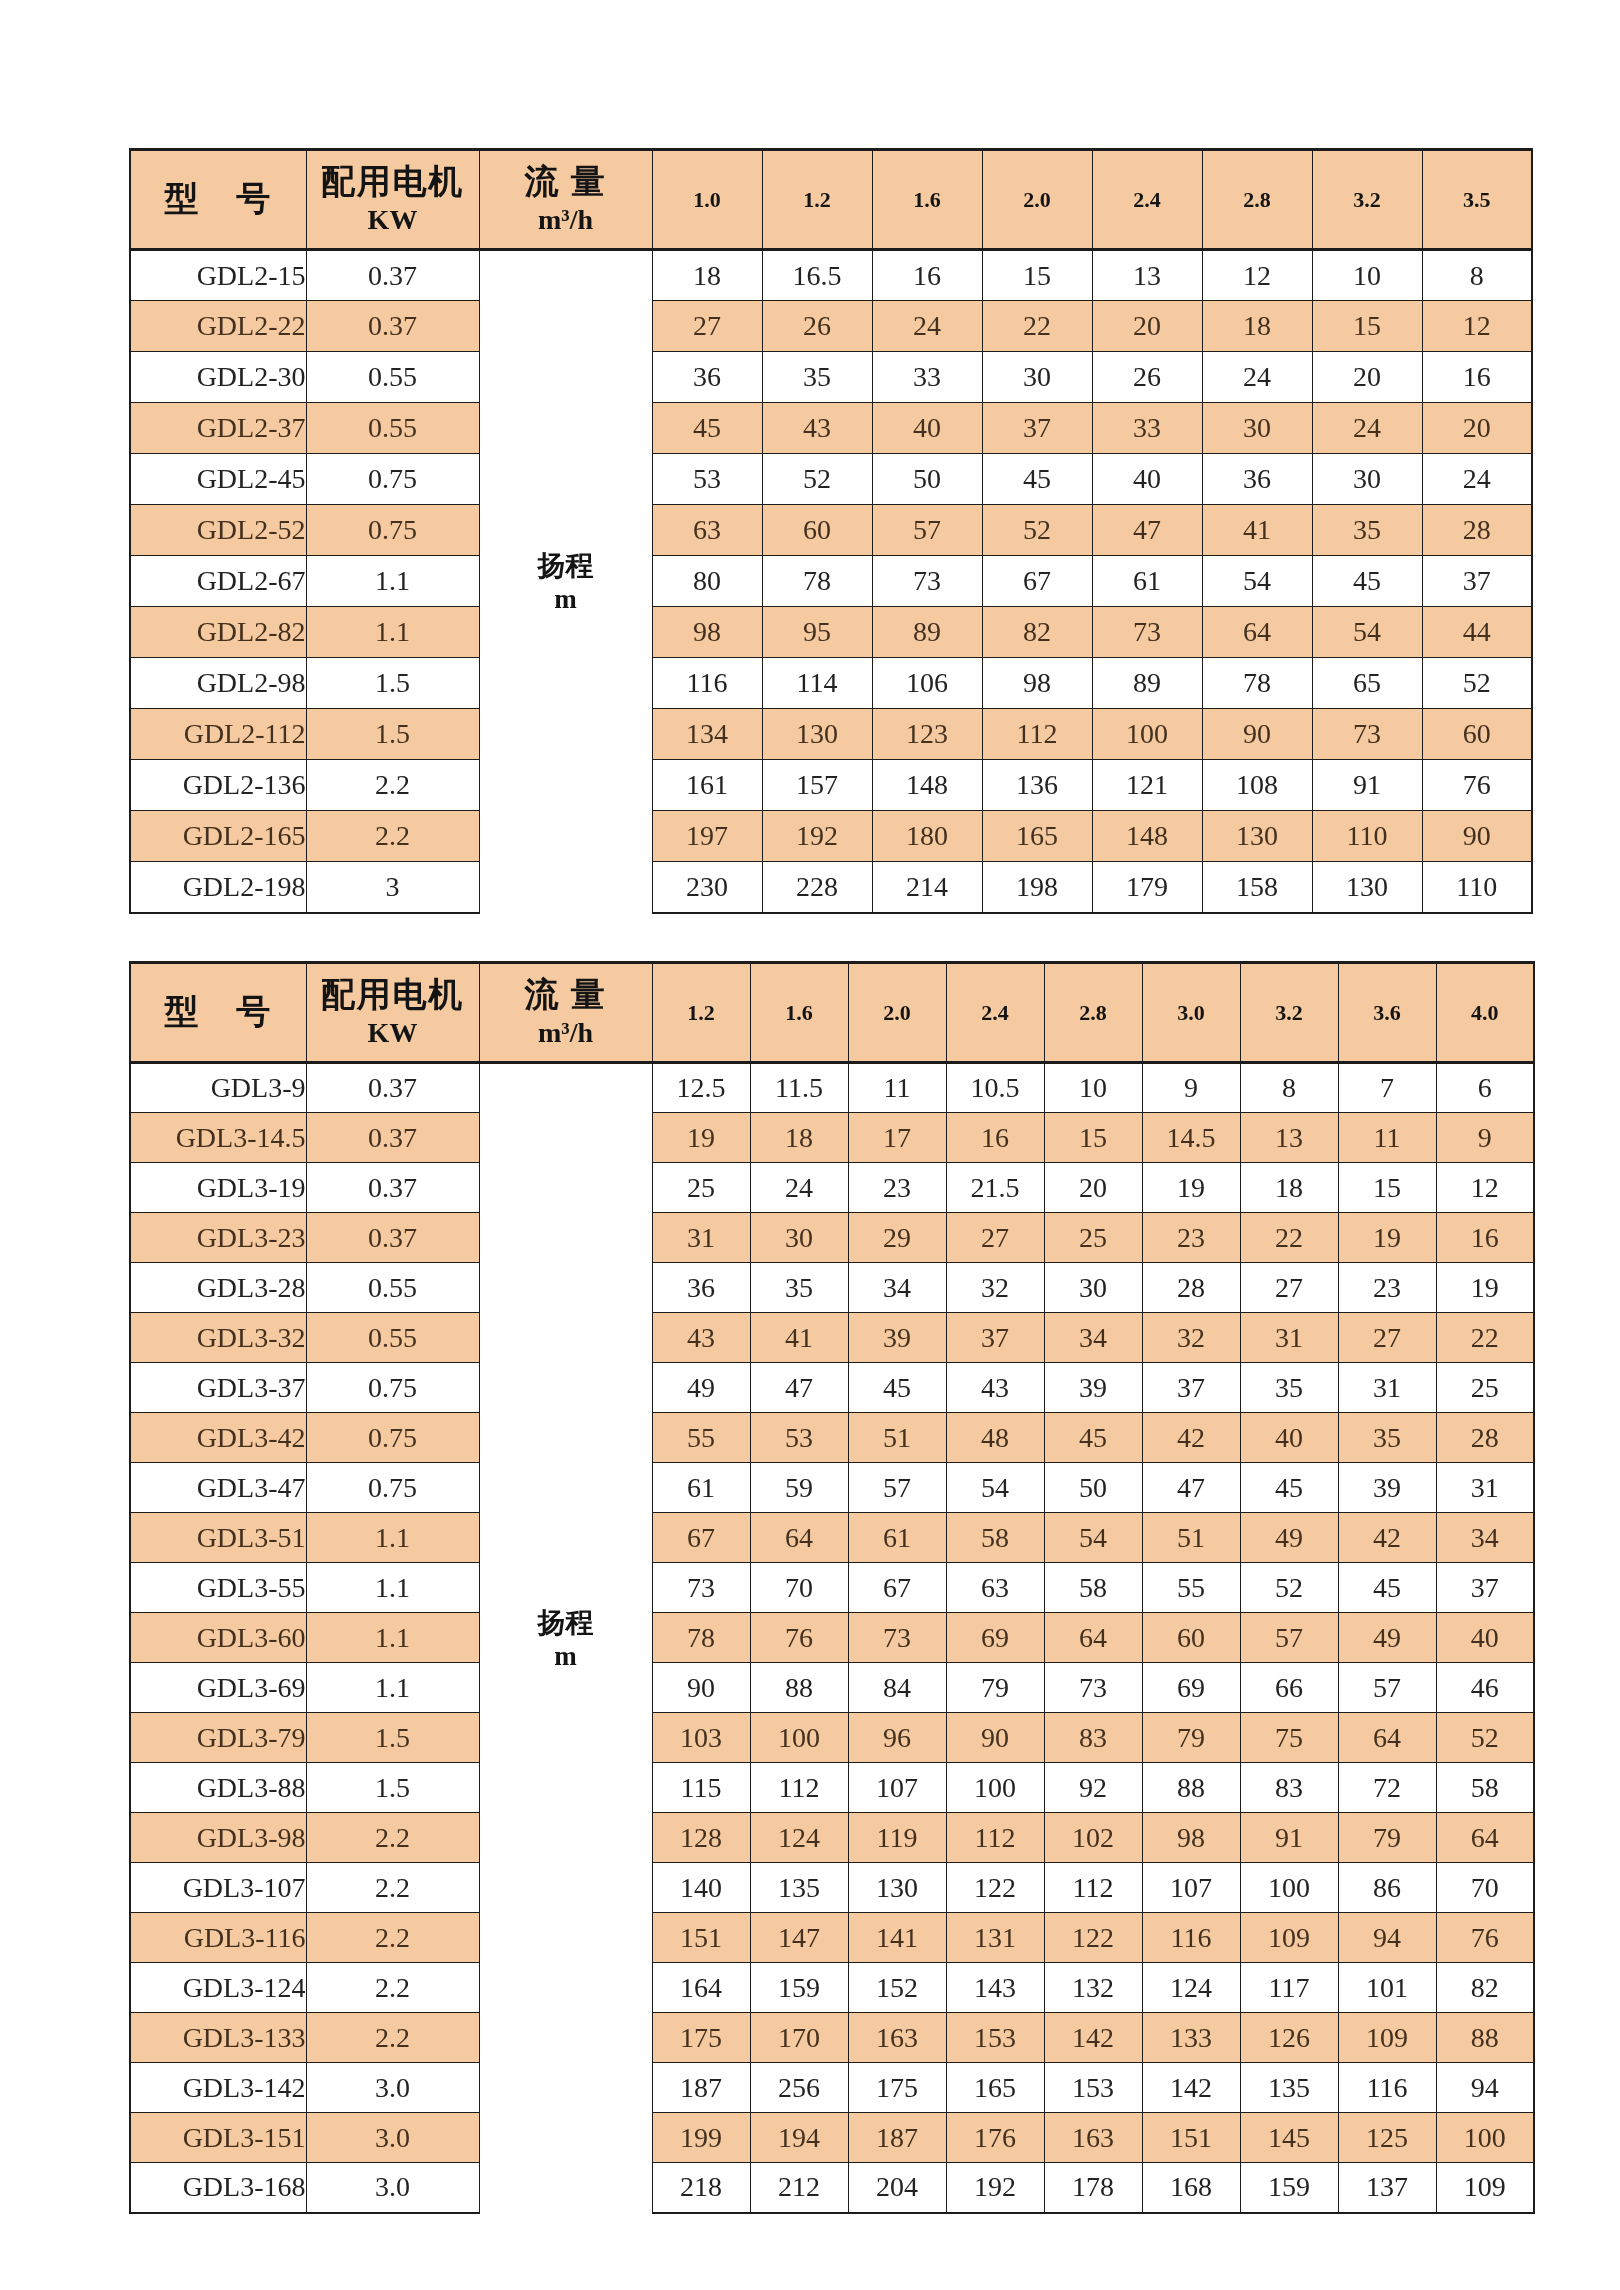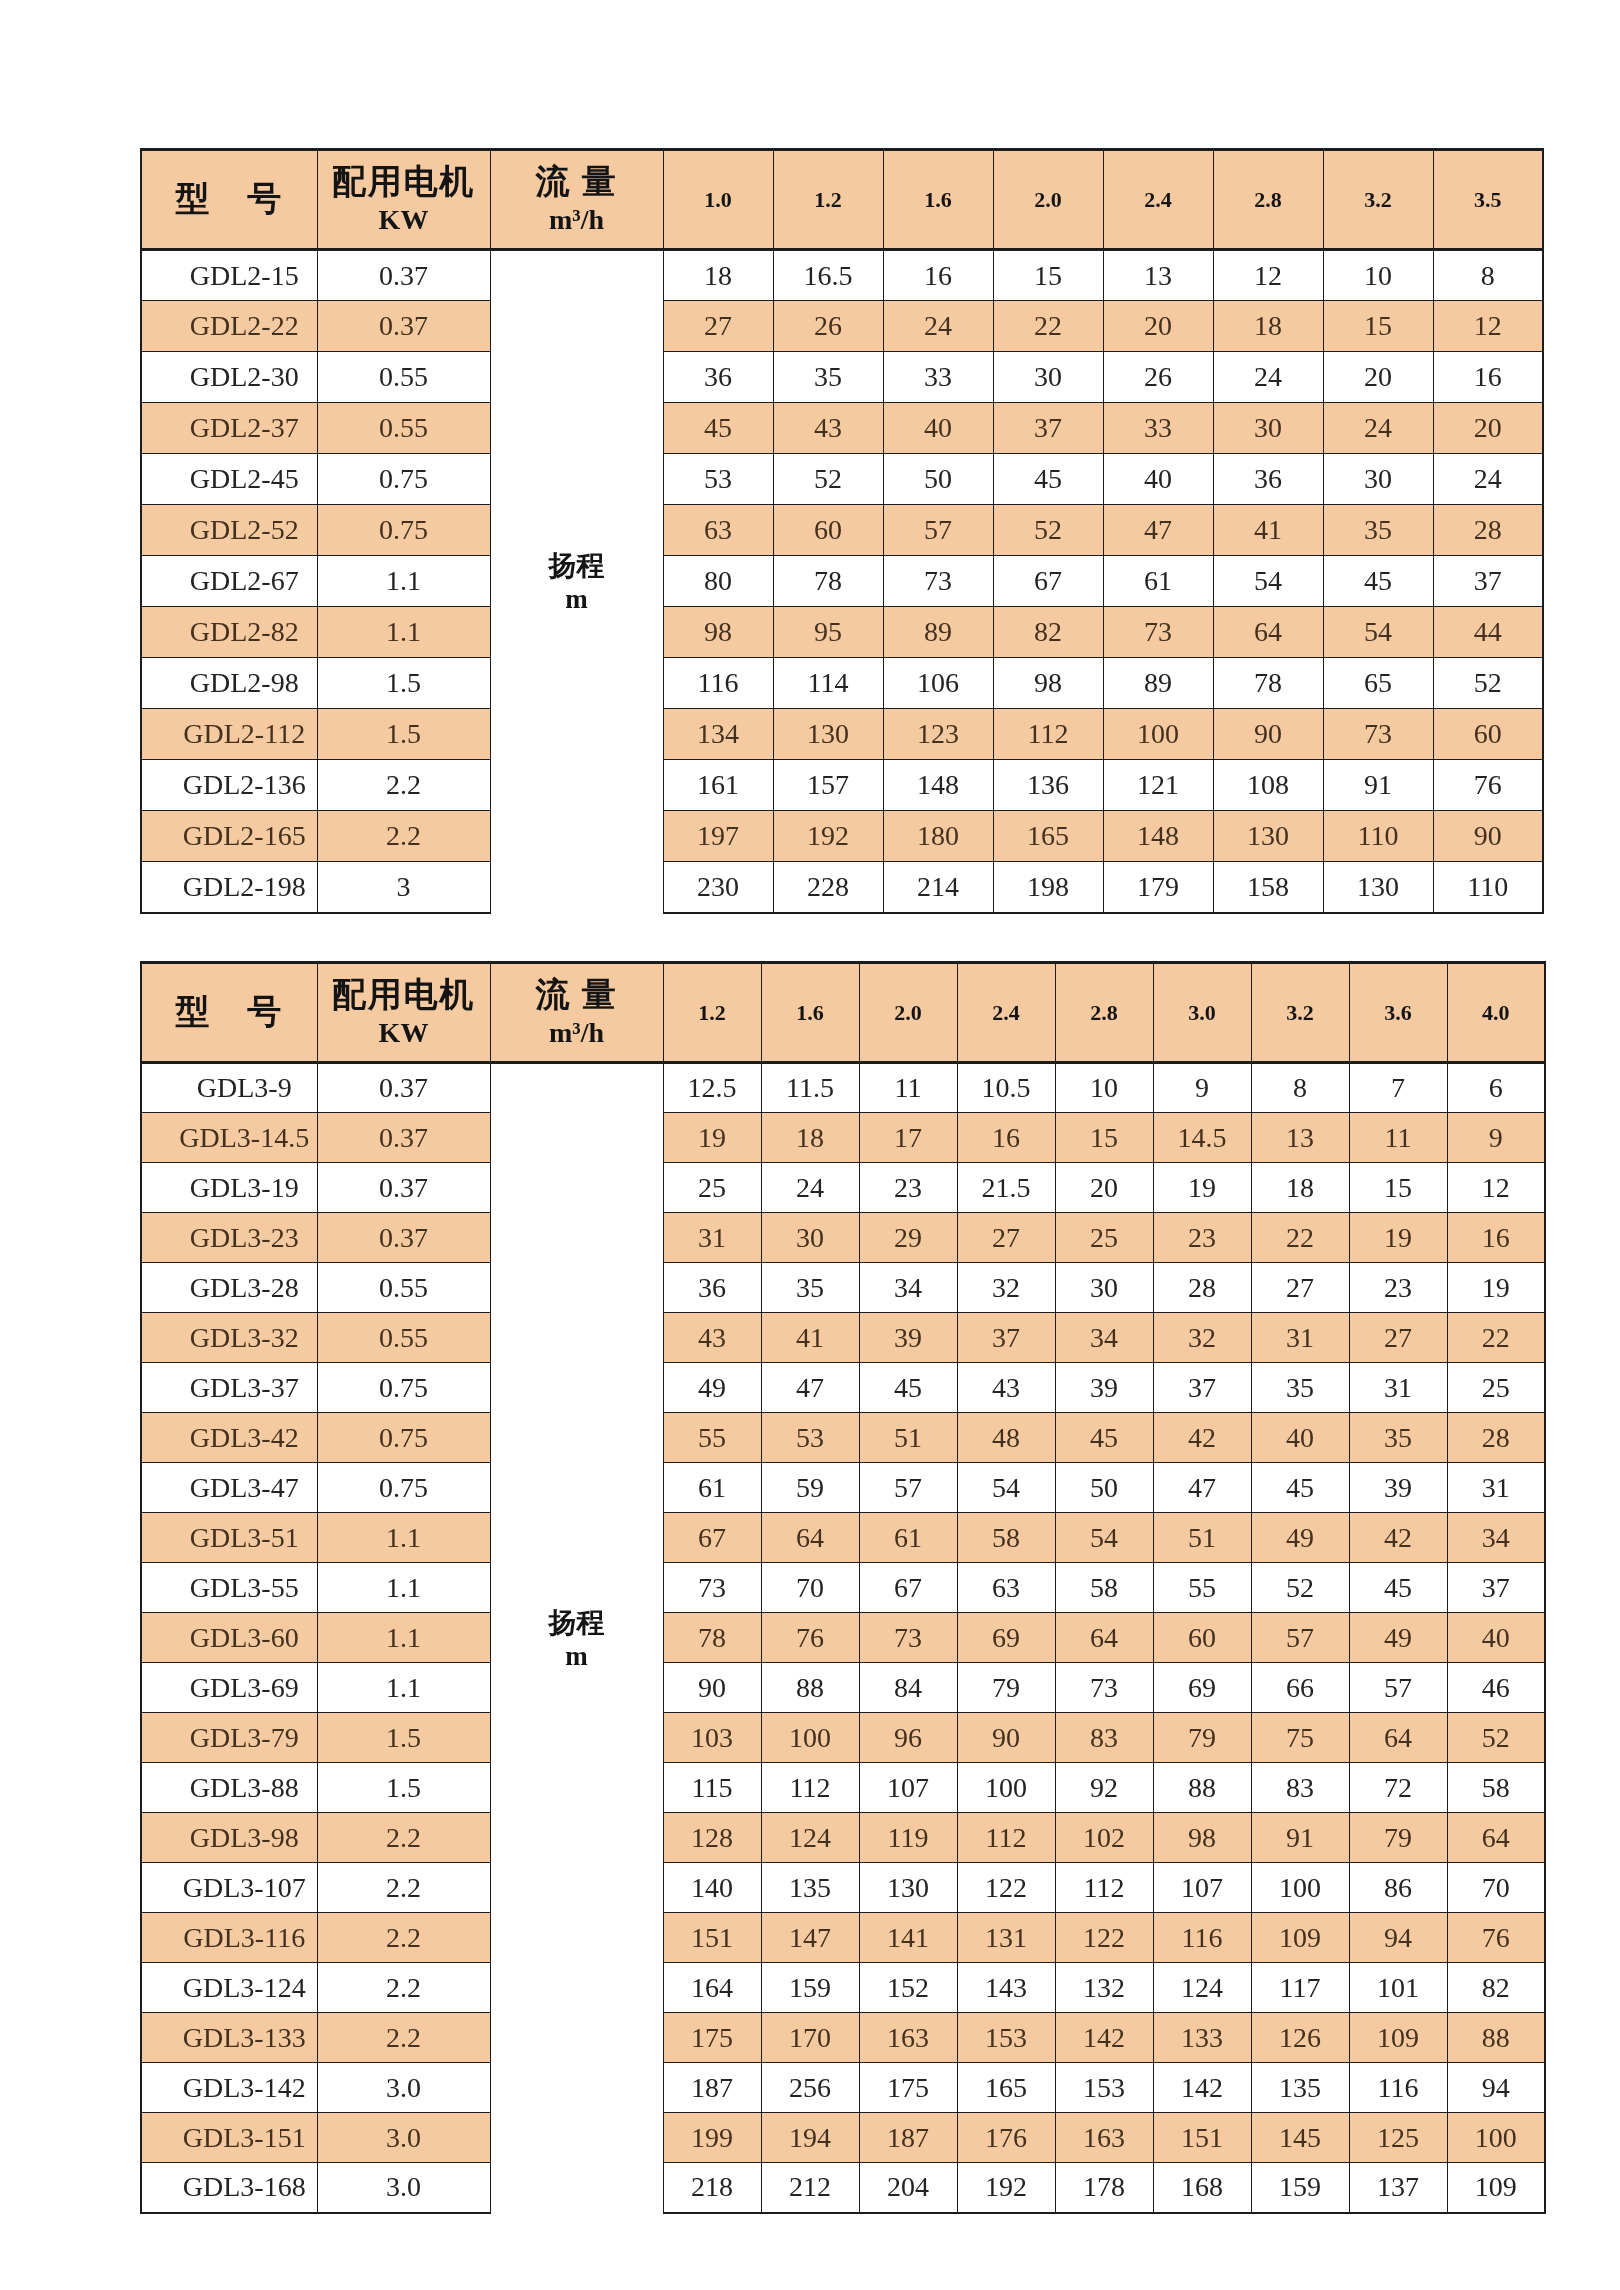--- a/index.html
+++ b/index.html
@@ -3,21 +3,21 @@
 <meta charset="utf-8">
 <style>
   html,body{margin:0;padding:0;background:#ffffff;}
   .page{
     position:relative;
     width:1620px;height:2291px;
     background:#ffffff;
     font-family:"Liberation Serif","DejaVu Serif",serif;
     overflow:hidden;
   }
-  .tbl-host{position:absolute;left:100px;padding-left:40px;}
+  .tbl-host{position:absolute;left:89px;padding-left:40px;}
   table.pump-table{
     border-collapse:collapse;
     table-layout:fixed;
     width:1404px;
     background:#ffffff;
   }
   .pump-table th,.pump-table td{
     border:0.9px solid #1c1c1c;
     border-top-width:1.8px;
     border-bottom-width:1.8px;
@@ -38,21 +38,21 @@
     background:#F5CAA1;
     font-weight:bold;
     color:#141414;
   }
   .hd-zh{font-size:34px;line-height:1.2;letter-spacing:1.8px;}
   .hd-sub{font-size:28px;line-height:1.25;font-family:"Liberation Serif","DejaVu Serif",serif;}
   .hd-flow{font-size:22px;font-family:Liberation Serif, serif;}
 
   tbody tr.shaded td{background:#F5CAA1;color:#44301E;}
   tbody td{font-size:28px;background:#ffffff;}
-  td.model-cell{text-align:center;padding-left:30px;}
+  td.model-cell{text-align:right;padding-left:30px;}
   td.merged-cell{
     background:#ffffff !important;
     color:#141414 !important;
     border-bottom:0 !important;
     font-weight:bold;
   }
   .merged-line1{font-size:28px;line-height:1.25;}
   .merged-line2{font-size:27px;line-height:1.2;}
 
   

